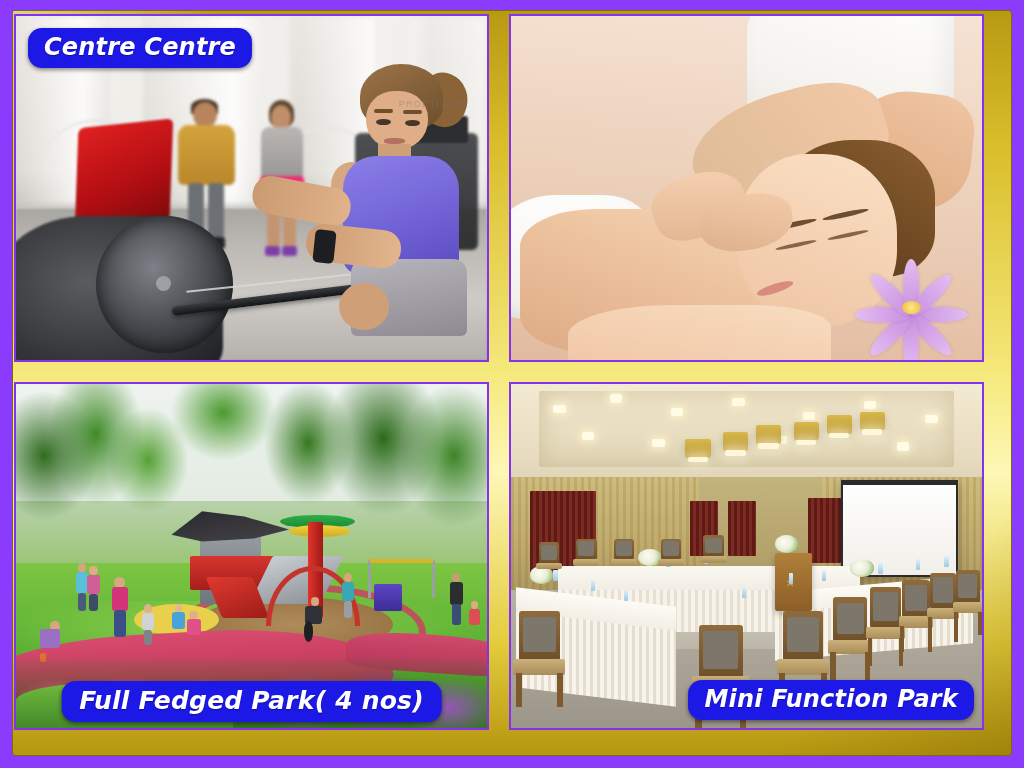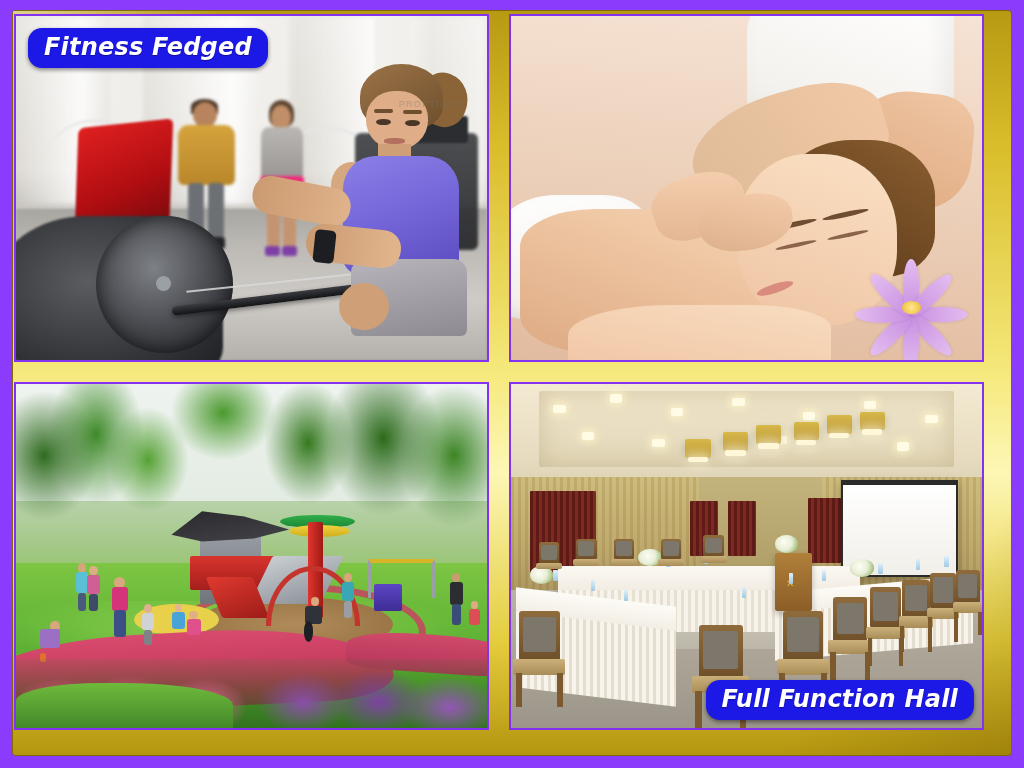--- a/index.html
+++ b/index.html
@@ -535,21 +535,21 @@
           <div class="tank"></div>
           <div class="shortsF"></div>
           <div class="knee"></div>
           <div class="armL"></div>
           <div class="armR"></div>
           <div class="watch"></div>
         </div>
 
         <div class="watermark">PROPTIGER</div>
       </div>
-      <div class="badge tl">Fitness Fedged</div>
+      <div class="badge tl">Centre Centre</div>
     </div>
 
     <div class="cell">
       <div class="photo spa">
         <div class="wall"></div>
         <div class="therapist-torso"></div>
         <div class="therapist-armR"></div>
         <div class="therapist-armL"></div>
         <div class="towel"></div>
         <div class="back"></div>
@@ -652,20 +652,21 @@
           <span class="b" style="left:20%;top:60%;width:60%;height:40%;background:#3a4d78;"></span>
         </div>
         <div class="pp" style="left:96%;top:63%;width:2.6%;height:10%;">
           <i style="left:22%;top:0;width:56%;height:24%;background:#ddab82;"></i>
           <span class="b" style="left:6%;top:23%;width:88%;height:48%;background:#dd4d55;"></span>
         </div>
 
         <div class="flowerbed"></div>
         <div class="hedge"></div>
       </div>
+      <div class="badge bl-center">Full Fedged Park( 4 nos)</div>
     </div>
 
     <div class="cell">
       <div class="photo hall">
         <div class="ceiling"></div>
         <div class="ceil-inner"></div>
 
         <div class="spot" style="left:9%;top:6%;"></div>
         <div class="spot" style="left:21%;top:3%;"></div>
         <div class="spot" style="left:34%;top:7%;"></div>
@@ -784,17 +785,17 @@
         </div>
         <div class="chair" style="left:31%;top:45%;width:6%;height:12%;">
           <div class="bk"></div>
             <div class="st"></div>
         </div>
         <div class="chair" style="left:40%;top:44%;width:6%;height:12%;">
           <div class="bk"></div>
             <div class="st"></div>
         </div>
       </div>
-      <div class="badge br">Full Function Hall</div>
+      <div class="badge br">Mini Function Park</div>
     </div>
 
   </div>
 </div>
 
 </body></html>

